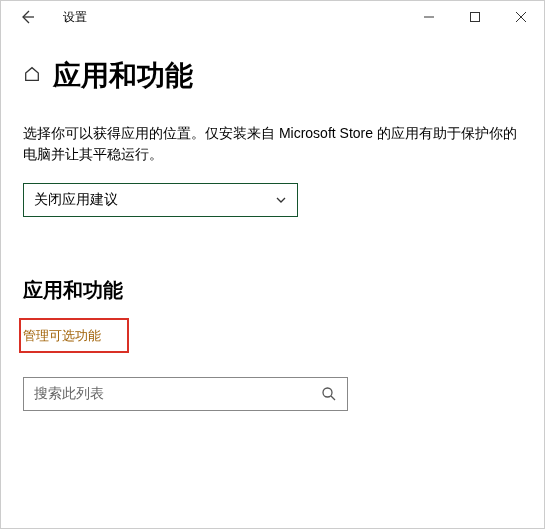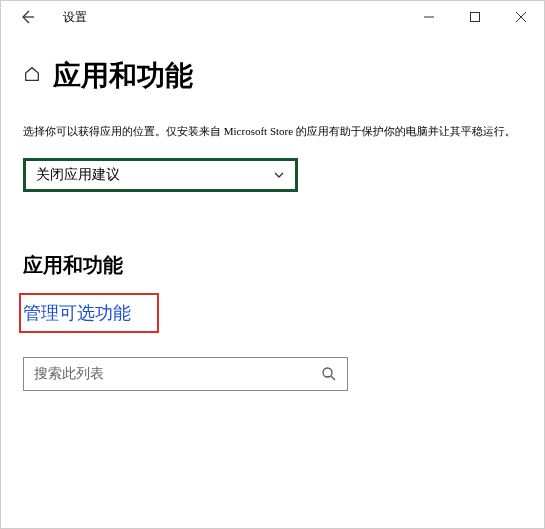--- a/index.html
+++ b/index.html
@@ -58,39 +58,38 @@
   .page-title {
     font-size: 28px;
     font-weight: 600;
   }
   .section-title {
     font-size: 20px;
     font-weight: 600;
     margin-bottom: 14px;
   }
   .body-text {
-    font-size: 11px;
+    font-size: 14px;
     line-height: 1.5;
     margin-bottom: 18px;
-    font-family: Liberation Serif, serif;
   }
   .dropdown {
     width: 275px;
     height: 34px;
-    border: 3px solid #14532d;
+    border: 1px solid #14532d;
     display: flex;
     align-items: center;
     padding: 0 10px;
     font-size: 14px;
     justify-content: space-between;
     margin-bottom: 60px;
   }
   .link {
-    color: #1d4ed8;
-    font-size: 18px;
+    color: #a16207;
+    font-size: 13px;
     display: inline-block;
     margin-bottom: 18px;
   }
   .link-highlight {
     border: 2px solid #d93025;
     padding: 6px 26px 6px 2px;
     display: inline-block;
     margin-bottom: 14px;
     margin-left: -4px;
   }

